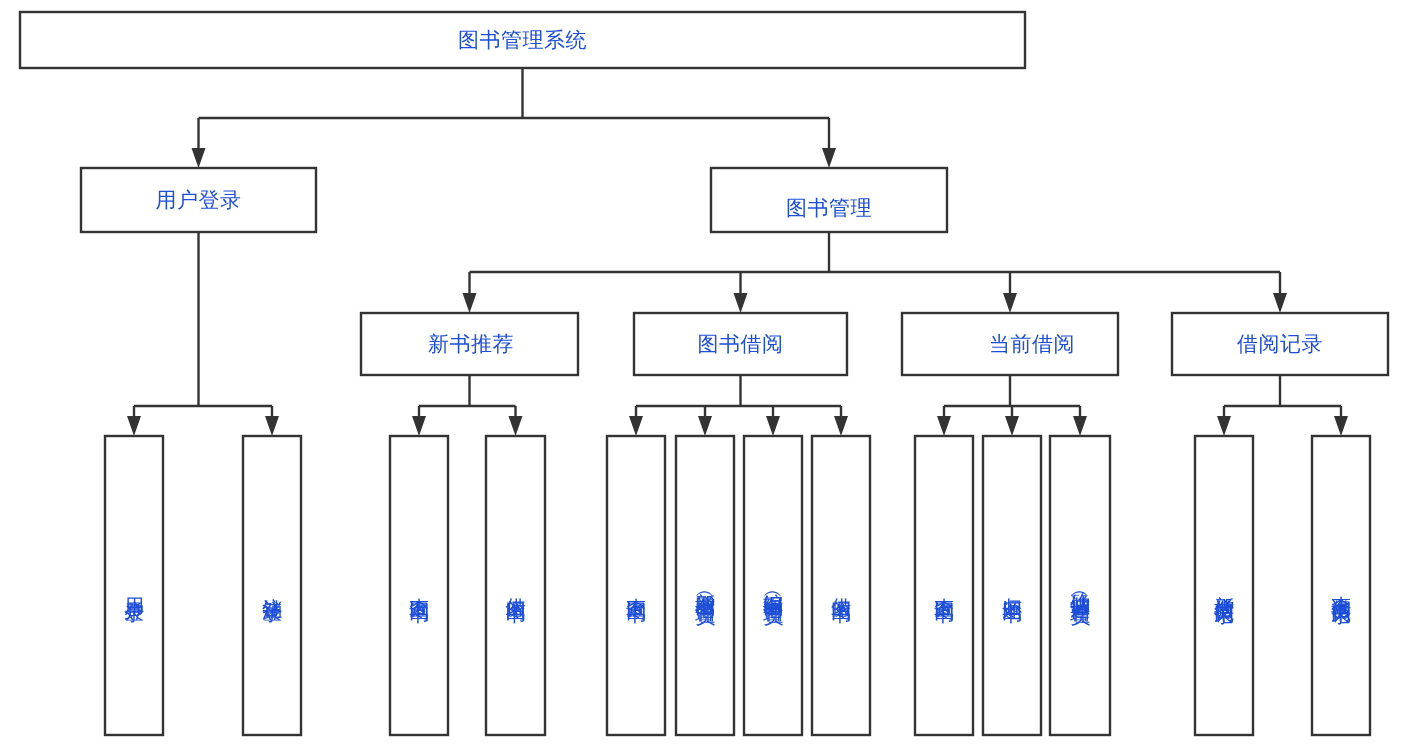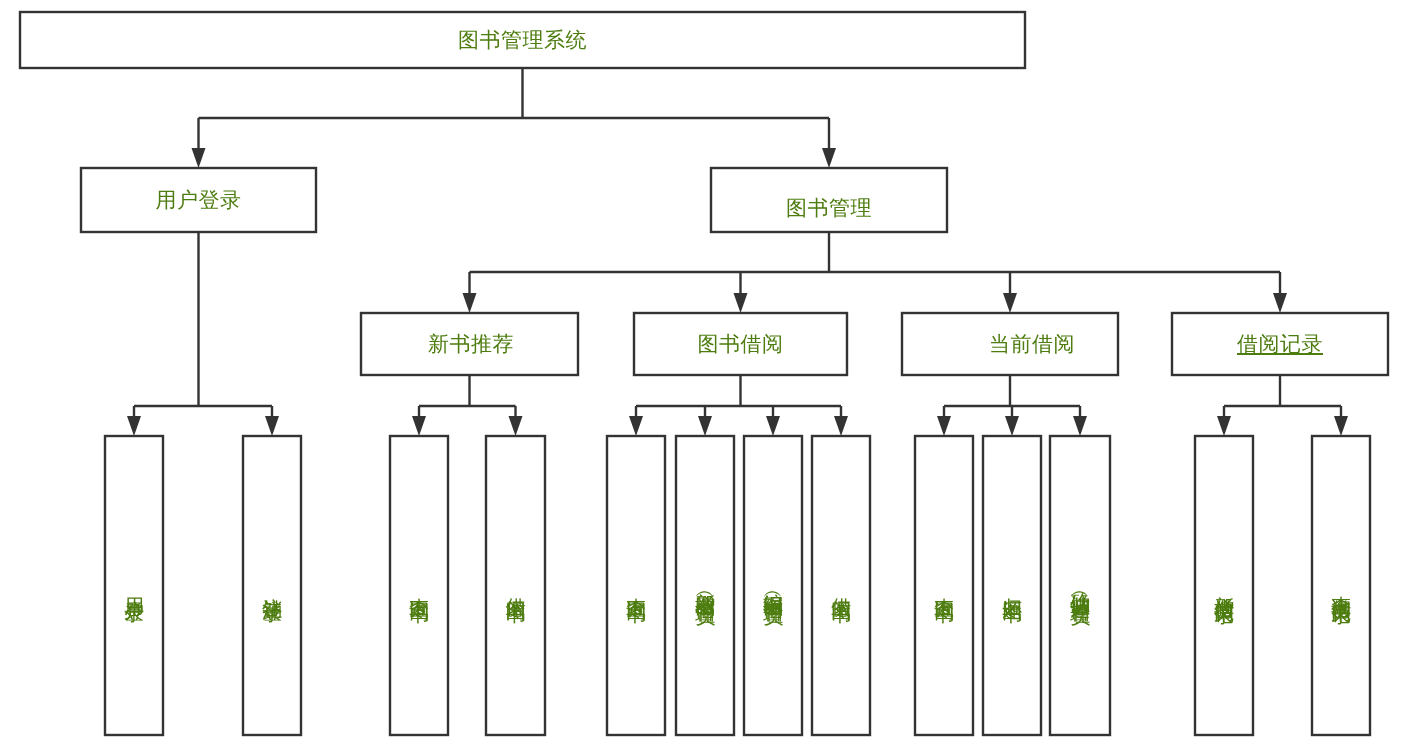--- a/index.html
+++ b/index.html
@@ -41,21 +41,21 @@
   }
   .arrow-head {
     fill: #333333;
     stroke: none;
   }
   .node-label {
     position: absolute;
     display: flex;
     align-items: center;
     justify-content: center;
-    color: #4d7c0f;
+    color: #1d4ed8;
     font-family: "DejaVu Sans", "Liberation Sans", sans-serif;
     font-size: 21px;
     line-height: 1.18;
     letter-spacing: 0.5px;
     text-align: center;
     white-space: pre;
     pointer-events: none;
   }
   .node-label.vertical {
     writing-mode: vertical-rl;
@@ -158,21 +158,21 @@
       </g>
   </svg>
 
   <div id="labels-layer">
       <div class="node-label" style="left: 20px; top: 12px; width: 1005px; height: 56px;">图书管理系统</div>
       <div class="node-label" style="left: 81px; top: 168px; width: 235px; height: 64px;">用户登录</div>
       <div class="node-label" style="left: 711px; top: 168px; width: 236px; height: 81px;">图书管理</div>
       <div class="node-label" style="left: 361px; top: 313px; width: 220px; height: 62px;">新书推荐</div>
       <div class="node-label" style="left: 634px; top: 313px; width: 213px; height: 62px;">图书借阅</div>
       <div class="node-label" style="left: 902px; top: 313px; width: 216px; height: 62px; margin-left: 22px;">当前借阅</div>
-      <div class="node-label" style="left: 1172px; top: 313px; width: 216px; height: 62px; text-decoration: underline;">借阅记录</div>
+      <div class="node-label" style="left: 1172px; top: 313px; width: 216px; height: 62px;">借阅记录</div>
       <div class="node-label vertical" style="left: 105px; top: 436px; width: 58px; height: 299px;">用户登录</div>
       <div class="node-label vertical" style="left: 243px; top: 436px; width: 58px; height: 299px;">注销登录</div>
       <div class="node-label vertical" style="left: 390px; top: 436px; width: 58px; height: 299px;">查询图书</div>
       <div class="node-label vertical" style="left: 486px; top: 436px; width: 59px; height: 299px;">借阅图书</div>
       <div class="node-label vertical" style="left: 607px; top: 436px; width: 58px; height: 299px;">查询图书</div>
       <div class="node-label vertical" style="left: 676px; top: 436px; width: 58px; height: 299px;">新增图书（管理员）</div>
       <div class="node-label vertical" style="left: 744px; top: 436px; width: 58px; height: 299px;">编辑图书（管理员）</div>
       <div class="node-label vertical" style="left: 812px; top: 436px; width: 58px; height: 299px;">借阅图书</div>
       <div class="node-label vertical" style="left: 915px; top: 436px; width: 58px; height: 299px;">查询图书</div>
       <div class="node-label vertical" style="left: 983px; top: 436px; width: 58px; height: 299px;">归还图书</div>

